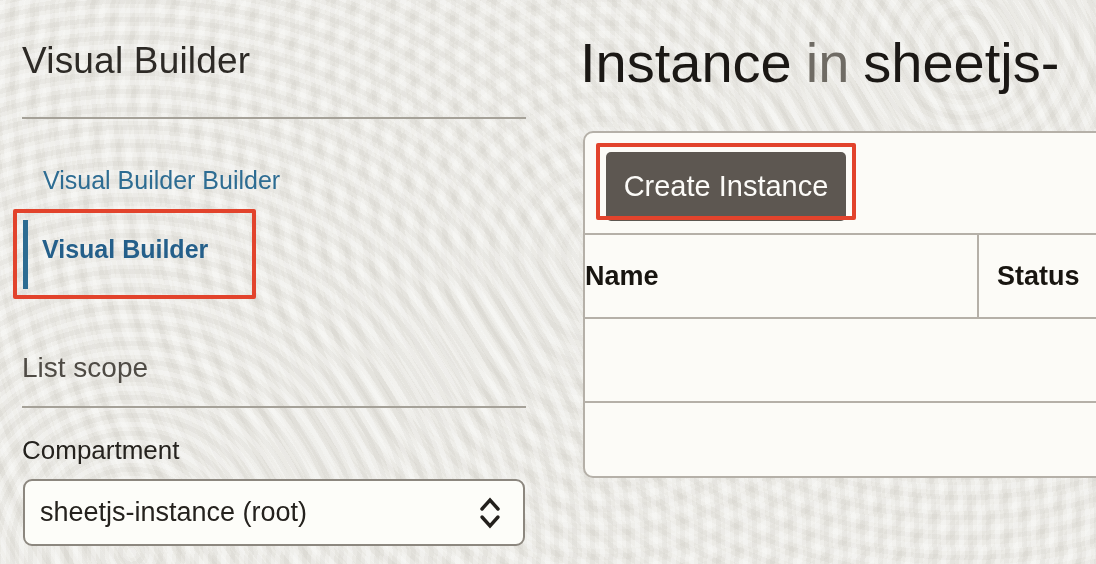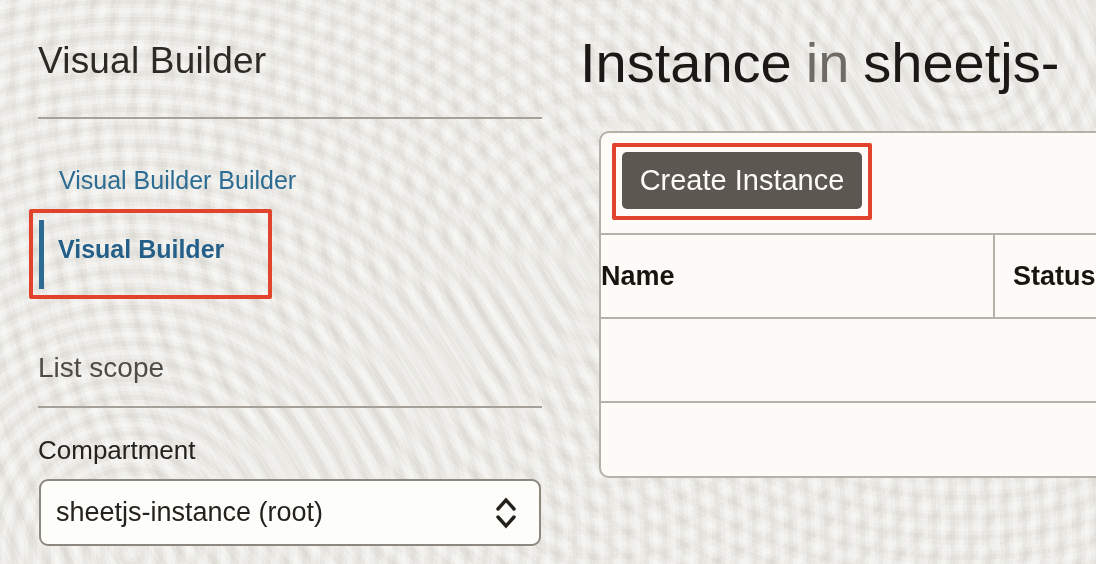--- a/index.html
+++ b/index.html
@@ -7,21 +7,21 @@
     position:relative;
     width:1096px;height:564px;
     overflow:hidden;
     font-family:"Liberation Sans", sans-serif;
     background-color:#ebeae5;
     background-image:
       repeating-radial-gradient(circle at 12% 98%, rgba(255,255,255,.28) 0 5px, rgba(0,0,0,0) 5px 9px, rgba(176,172,163,.10) 9px 14px, rgba(0,0,0,0) 14px 18px),
       repeating-radial-gradient(circle at 88% 8%,  rgba(255,255,255,.22) 0 6px, rgba(0,0,0,0) 6px 10px, rgba(176,172,163,.09) 10px 15px, rgba(0,0,0,0) 15px 20px),
       repeating-radial-gradient(circle at 55% 45%, rgba(255,255,255,.18) 0 7px, rgba(0,0,0,0) 7px 12px, rgba(182,178,169,.08) 12px 18px, rgba(0,0,0,0) 18px 24px);
   }
-  .abs{position:absolute;margin-left:16px;}
+  .abs{position:absolute;}
   
   .sidebar-title{left:22px;top:42px;font-size:37px;font-weight:300;color:#2d2a26;line-height:1;letter-spacing:.2px;}
   .divider{height:0;border-top:2px solid #a5a198;}
   .divider-1{left:22px;top:117px;width:504px;}
   .divider-2{left:22px;top:406px;width:504px;}
   .nav-link{font-size:25px;color:#2d6c92;line-height:1;text-decoration:none;display:block;}
   .nav-link-1{left:43px;top:168px;}
   .nav-link-2{left:42px;top:237px;font-weight:700;color:#245f8a;}
   .selected-bar{left:23px;top:220px;width:5px;height:69px;background:#2d6c92;}
   .red-box{border:4px solid #e2432c;box-sizing:border-box;border-radius:2px;pointer-events:none;}
@@ -41,21 +41,21 @@
   .page-title .sep{display:inline-block;width:14px;}
   .page-title .conn{color:#6f6b64;text-align:center;}
   .panel{
     left:583px;top:131px;width:540px;height:347px;box-sizing:border-box;
     background:#fcfbf7;border:2px solid #b5b0a8;border-radius:10px;
     display:flex;flex-direction:column;
   }
   .toolbar{height:100px;border-bottom:2px solid #b5b0a8;position:relative;flex:0 0 auto;}
   .red-box-btn{position:absolute;left:11px;top:10px;width:260px;height:77px;}
   .create-btn{
-    position:absolute;left:21px;top:19px;width:240px;height:57px;
+    position:absolute;left:21px;top:19px;width:240px;height:69px;
     background:#5d5751;color:#fcfbf8;border:none;border-radius:5px;
     font-family:"Liberation Sans", sans-serif;font-size:29px;cursor:pointer;
   }
   .thead{height:82px;flex:0 0 auto;border-bottom:2px solid #b5b0a8;display:flex;font-size:27px;font-weight:700;color:#181510;}
   .th-name{width:394px;box-sizing:border-box;border-right:2px solid #b5b0a8;display:flex;align-items:center;}
   .th-status{flex:1;display:flex;align-items:center;padding-left:18px;}
   .trow{flex:0 0 auto;}
   .trow-1{height:82px;border-bottom:2px solid #b5b0a8;}
   .trow-2{flex:1 1 auto;}
 </style>

